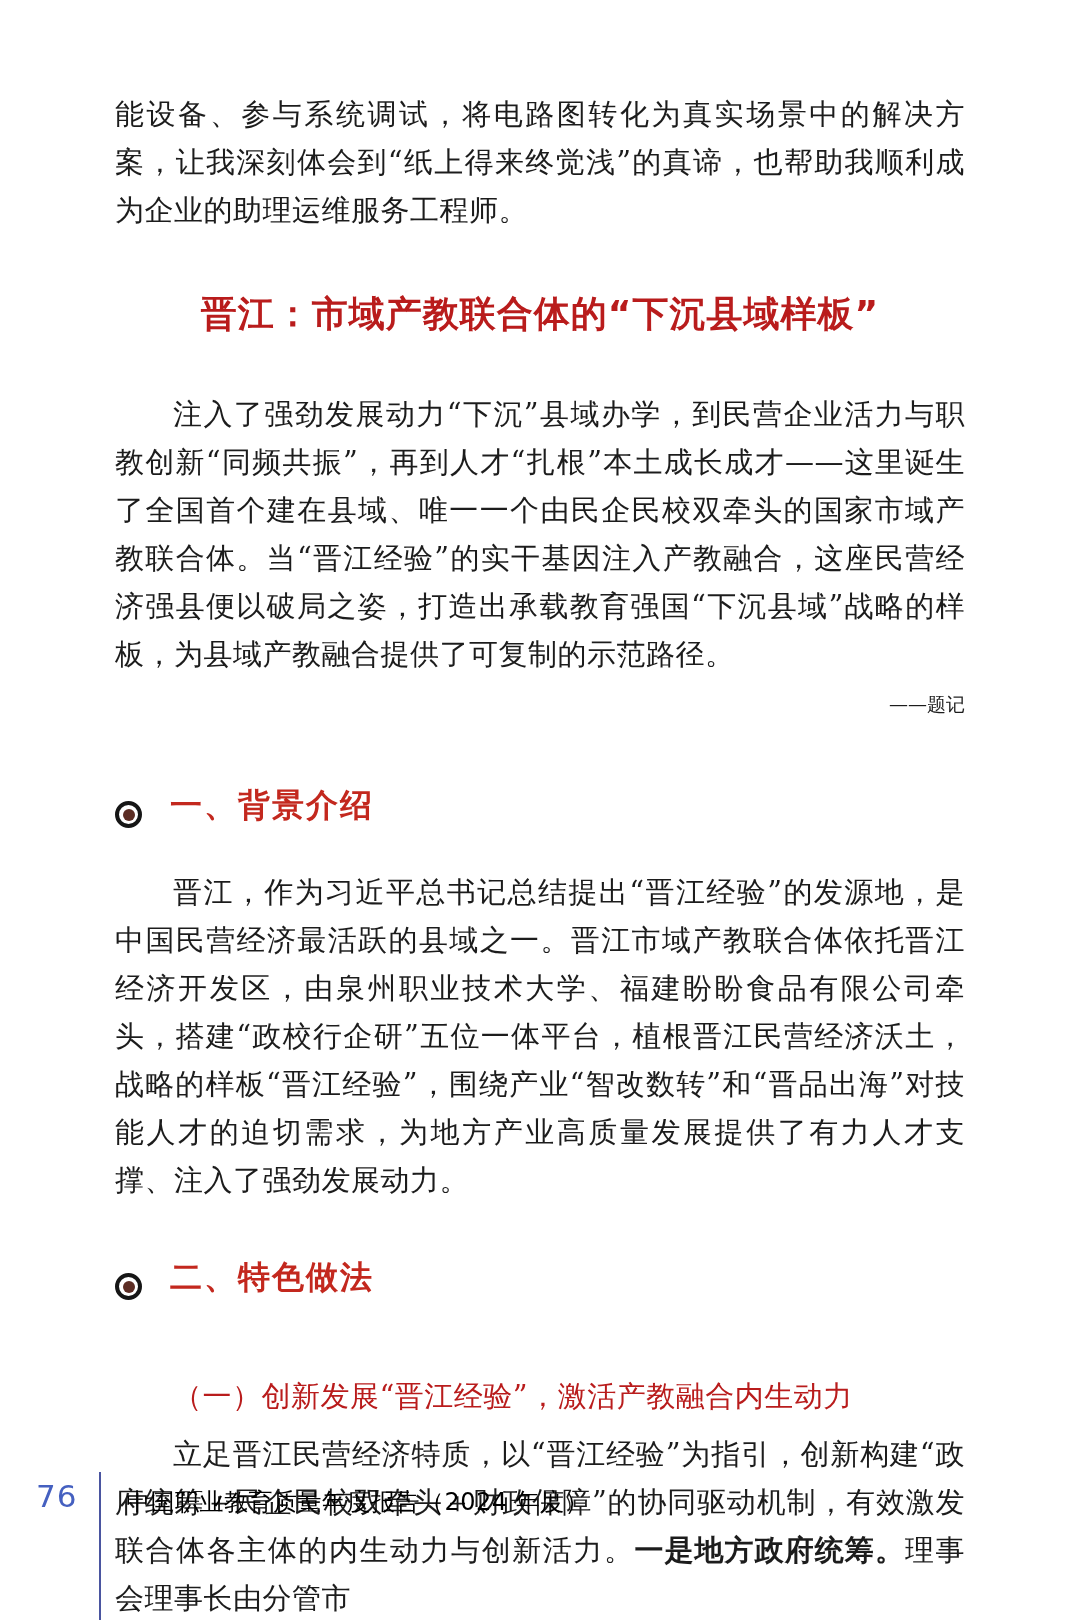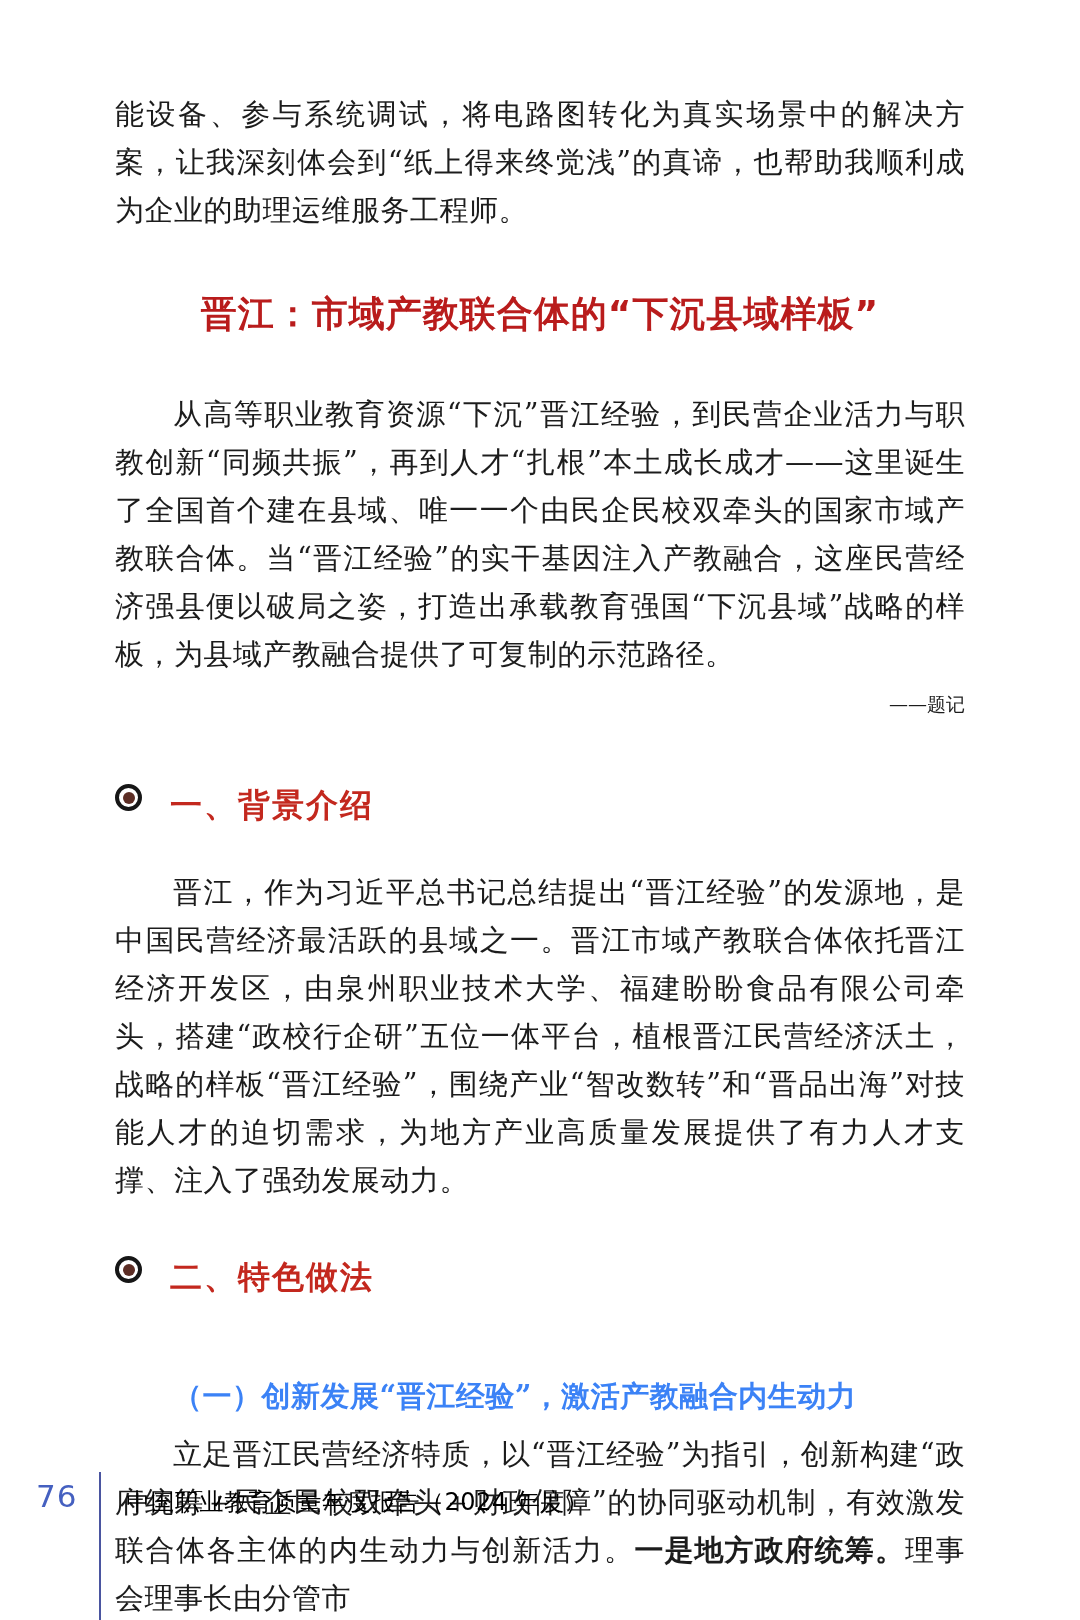--- a/index.html
+++ b/index.html
@@ -54,21 +54,21 @@
   }
   .attribution {
     margin: 2px 0 0 0;
     font-size: 19px;
     line-height: 48px;
     text-align: right;
   }
   
   .section-heading {
     display: flex;
-    align-items: flex-start;
+    align-items: flex-end;
     gap: 28px;
     margin-top: 56px;
   }
   .section-heading.second {
     margin-top: 52px;
   }
   .bullet {
     width: 27px;
     height: 27px;
     border: 4px solid #161616;
@@ -96,23 +96,22 @@
   
   .section-body {
     margin-top: 40px;
     text-indent: 2em;
   }
   .subheading {
     margin: 74px 0 0 0;
     font-size: 29px;
     line-height: 44px;
     text-indent: 2em;
-    color: #3b82f6;
+    color: #b91c1c;
     letter-spacing: 0.5px;
-    font-weight: bold;
   }
   .last-body {
     margin-top: 12px;
   }
   .bold-run {
     font-weight: 700;
     font-family: "DejaVu Sans", "Liberation Sans", sans-serif;
     letter-spacing: 0;
   }
   
@@ -145,21 +144,21 @@
 </style>
 </head>
 <body>
 
 <div class="page">
 
   <p class="para kai intro">能设备、参与系统调试，将电路图转化为真实场景中的解决方案，让我深刻体会到“纸上得来终觉浅”的真谛，也帮助我顺利成为企业的助理运维服务工程师。</p>
 
   <h1 class="article-title">晋江：市域产教联合体的“下沉县域样板”</h1>
 
-  <p class="para kai epigraph">从高等职业教育资源“下沉”晋江经验，到民营企业活力与职教创新“同频共振”，再到人才“扎根”本土成长成才——这里诞生了全国首个建在县域、唯一一个由民企民校双牵头的国家市域产教联合体。当“晋江经验”的实干基因注入产教融合，这座民营经济强县便以破局之姿，打造出承载教育强国“下沉县域”战略的样板，为县域产教融合提供了可复制的示范路径。</p>
+  <p class="para kai epigraph">注入了强劲发展动力“下沉”县域办学，到民营企业活力与职教创新“同频共振”，再到人才“扎根”本土成长成才——这里诞生了全国首个建在县域、唯一一个由民企民校双牵头的国家市域产教联合体。当“晋江经验”的实干基因注入产教融合，这座民营经济强县便以破局之姿，打造出承载教育强国“下沉县域”战略的样板，为县域产教融合提供了可复制的示范路径。</p>
 
   <p class="attribution kai">——题记</p>
 
   <div class="section-heading">
     <span class="bullet">
       <span class="bullet-inner"></span>
     </span>
     <span class="heading-text">一、背景介绍</span>
   </div>
 

